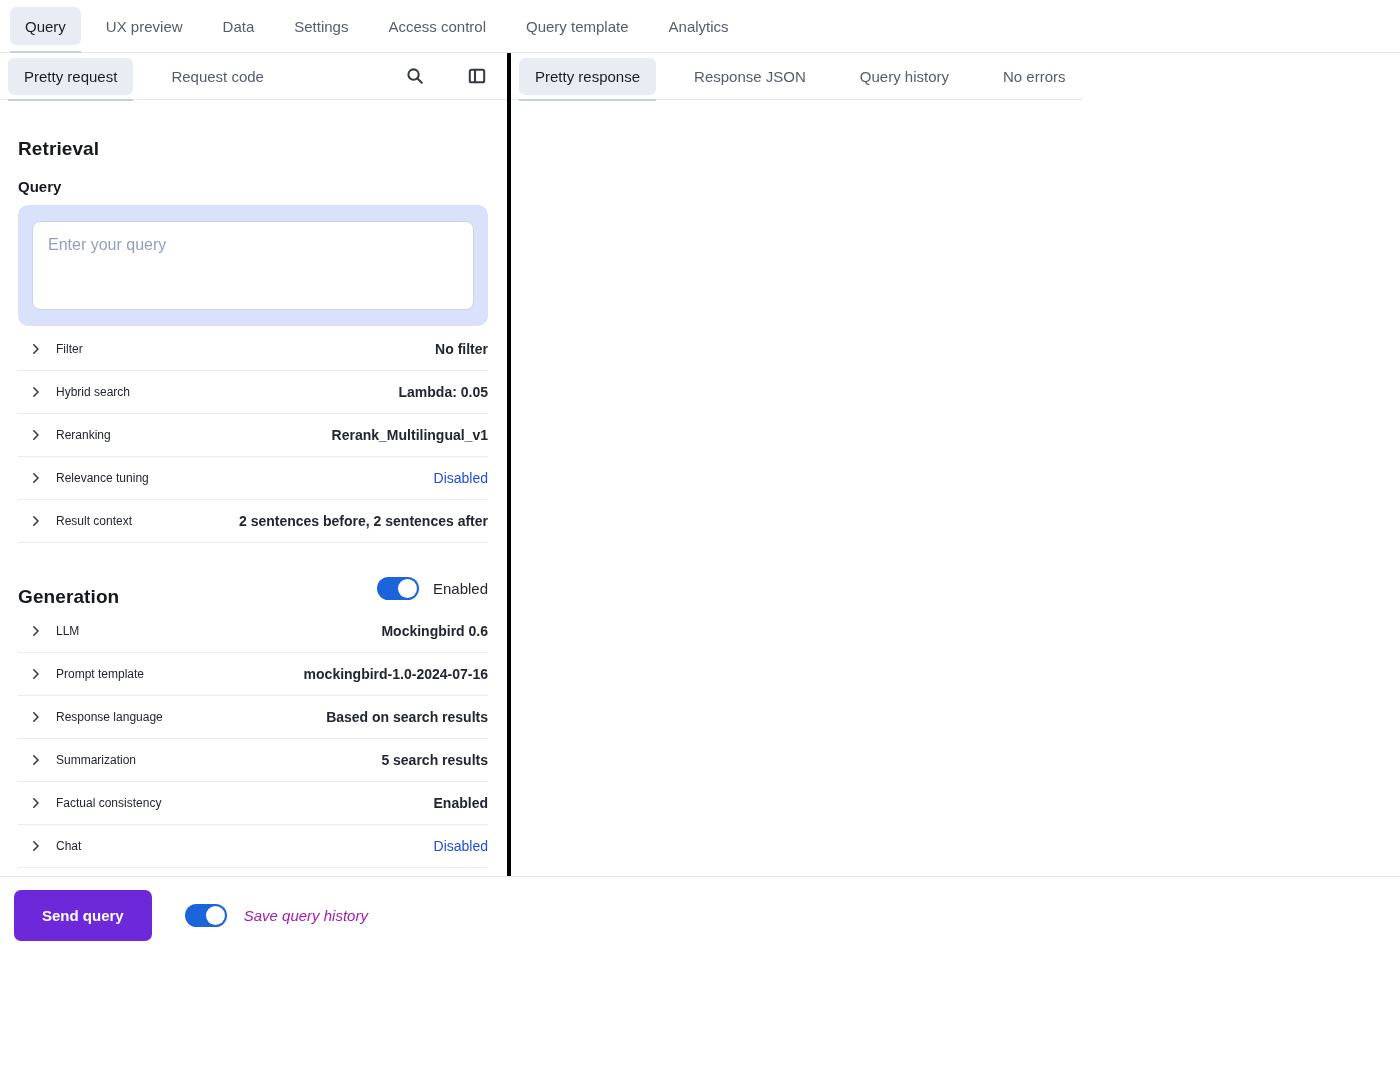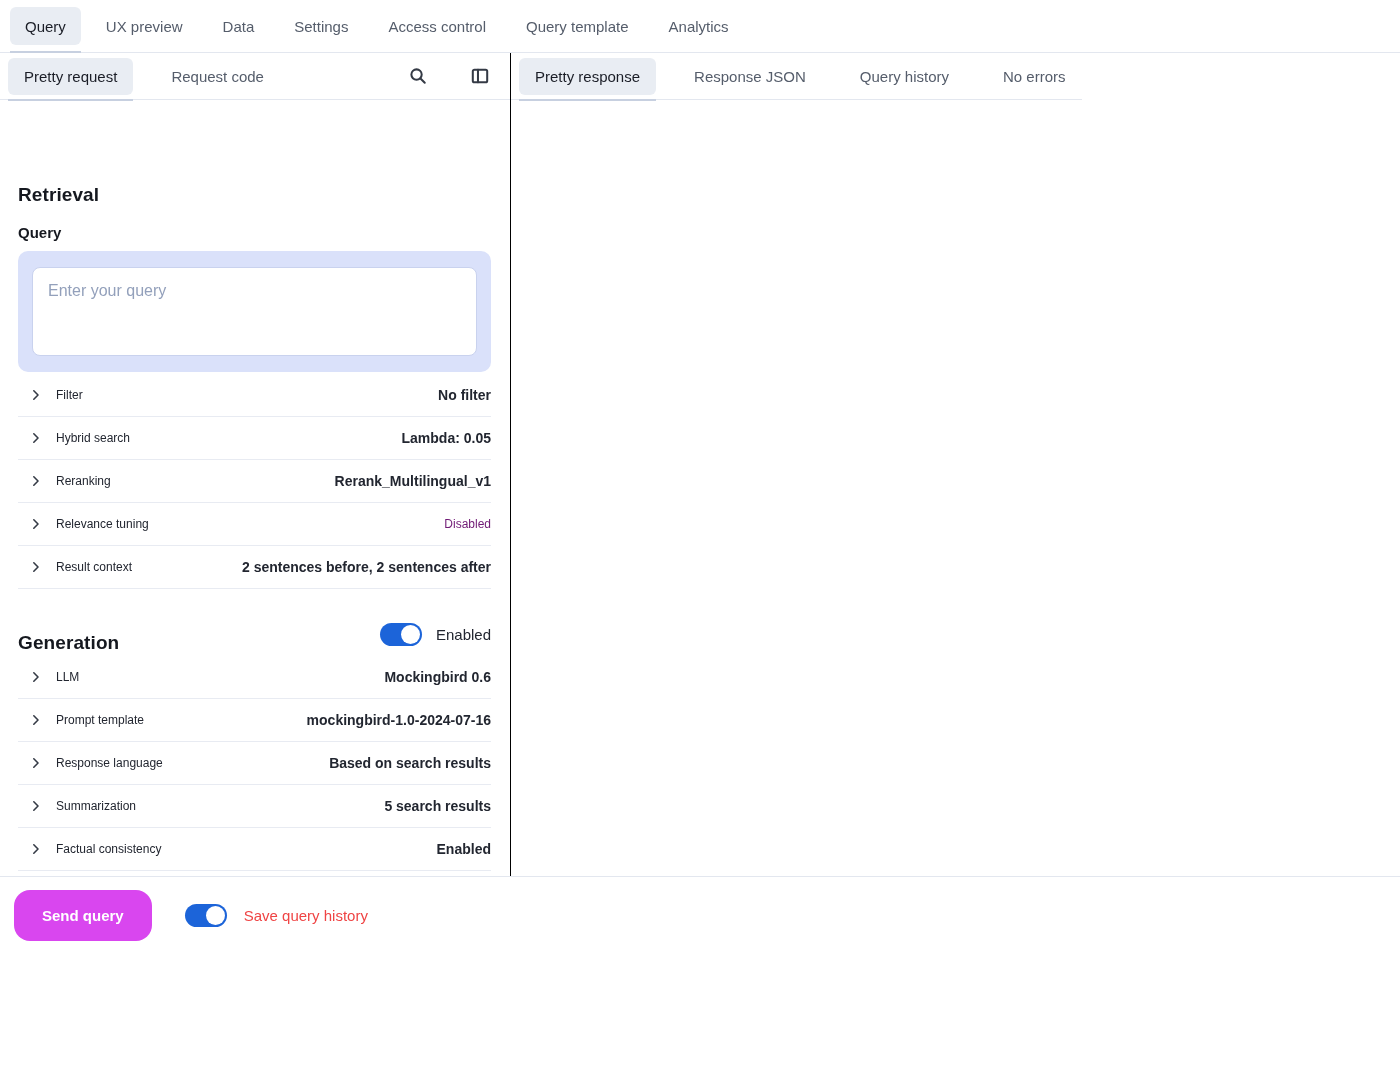--- a/index.html
+++ b/index.html
@@ -12,22 +12,22 @@
     padding-left:10px; border-bottom:1px solid #e3e7ef; gap:10px; position:relative; }
   .tab { position:relative; display:flex; align-items:center; height:38px;
     padding:0 15px; border-radius:6px; font-size:15px; color:#555d6b; cursor:pointer;
     white-space:nowrap; }
   .tab.active { background:#e9edf3; color:#1a1d26; font-weight:400; }
   .tab.active::after { content:""; position:absolute; left:0; right:0; bottom:-8px;
     height:2px; background:#c7d0e0; }
 
   
   .main { flex:1 1 auto; display:flex; min-height:0; }
-  .left-panel { width:511px; flex:0 0 511px; border-right:1px solid #000000;
-    display:flex; flex-direction:column;gap:46px; }
+  .left-panel { width:511px; flex:0 0 511px; border-right:4px solid #000000;
+    display:flex; flex-direction:column; }
   .right-panel { flex:1 1 auto; display:flex; flex-direction:row; }
 
   .panel-tabs { height:47px; flex:0 0 47px; display:flex; align-items:center;
     padding-left:8px; border-bottom:1px solid #e3e7ef; gap:22px; position:relative; }
   .ptab { position:relative; display:flex; align-items:center; height:37px;
     padding:0 16px; border-radius:6px; font-size:15px; color:#555d6b; cursor:pointer;
     white-space:nowrap; }
   .ptab.active { background:#e9edf3; color:#1a1d26; }
   .ptab.active::after { content:""; position:absolute; left:0; right:0; bottom:-6px;
     height:2px; background:#c7d0e0; }
@@ -47,39 +47,39 @@
     font-family:"Liberation Sans", sans-serif; font-size:16px; color:#222630; outline:none; }
   .query-box textarea::placeholder { color:#93a0bb; }
 
   .acc-row { display:flex; align-items:center; height:43px; border-bottom:1px solid #e8ebf2;
     cursor:pointer; }
   .acc-row .chev { width:16px; height:16px; margin:0 12px 0 10px; display:flex;
     align-items:center; justify-content:center; flex:0 0 16px; }
   .acc-label { font-size:12px; color:#222630; }
   .acc-value { margin-left:auto; font-size:14px; font-weight:700; color:#222630;
     text-align:right; white-space:nowrap; }
-  .acc-value.muted { color:#701a75; font-weight:400; font-size:12px; }
+  .acc-value.muted { color:#1d4ed8; font-weight:400; font-size:14px; }
 
   .gen-header { display:flex; align-items:center; margin-top:24px; height:43px; }
   .gen-header .section-heading { flex:0 0 auto;text-align:right; }
   .toggle { width:42px; height:23px; border-radius:12px; background:#1c64d9; position:relative;
     cursor:pointer; flex:0 0 42px; }
   .toggle::after { content:""; position:absolute; top:2px; right:2px; width:19px; height:19px;
     border-radius:50%; background:#fff; }
   .gen-toggle { margin-left:auto; }
   .toggle-status { margin-left:14px; font-size:15px; color:#222630; }
 
   
   .footer { flex:0 0 78px; height:78px; border-top:1px solid #e3e7ef; display:flex;
     align-items:center; padding-left:14px; background:#fff; }
-  .send-btn { height:51px; padding:0 28px; background:#d946ef; color:#fff; border:none;
-    border-radius:16px; font-family:"Liberation Sans", sans-serif; font-size:15px;
+  .send-btn { height:51px; padding:0 28px; background:#6d28d9; color:#fff; border:none;
+    border-radius:7px; font-family:"Liberation Sans", sans-serif; font-size:15px;
     font-weight:700; cursor:pointer; }
   .footer .toggle { margin-left:33px; }
-  .footer-label { margin-left:17px; font-size:15px; color:#ef4444; }
+  .footer-label { margin-left:17px; font-size:15px; color:#a21caf;font-style:italic; }
 
   svg.stroke { stroke:#343a45; fill:none; stroke-width:1.8; stroke-linecap:round;
     stroke-linejoin:round; }
 </style>
 </head>
 <body>
 
 <div class="app">
 
   <nav class="top-tabs">

